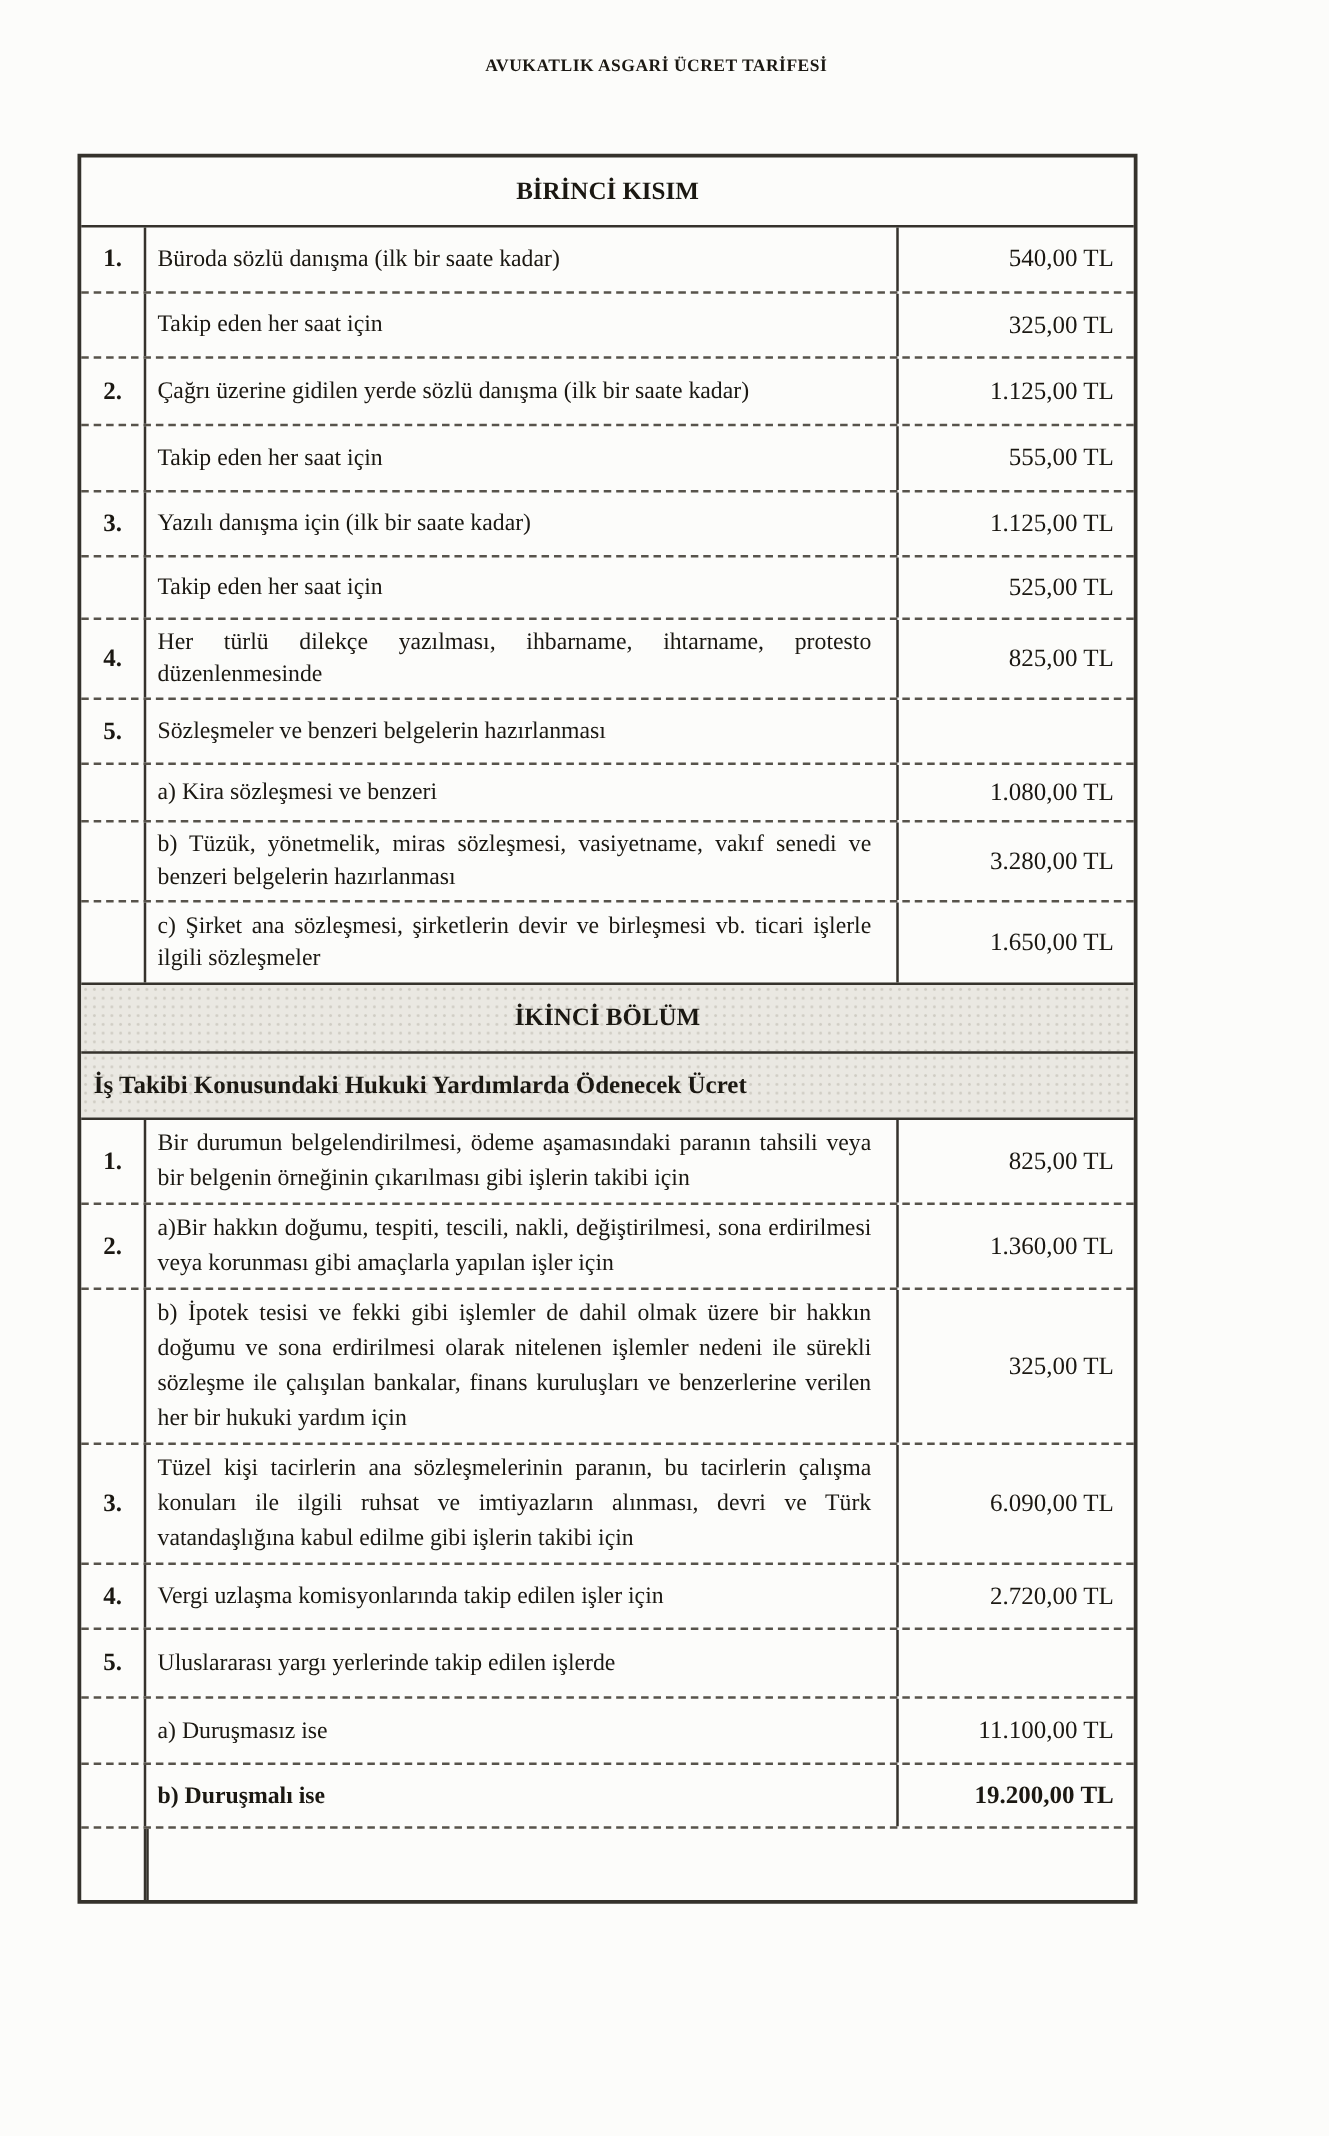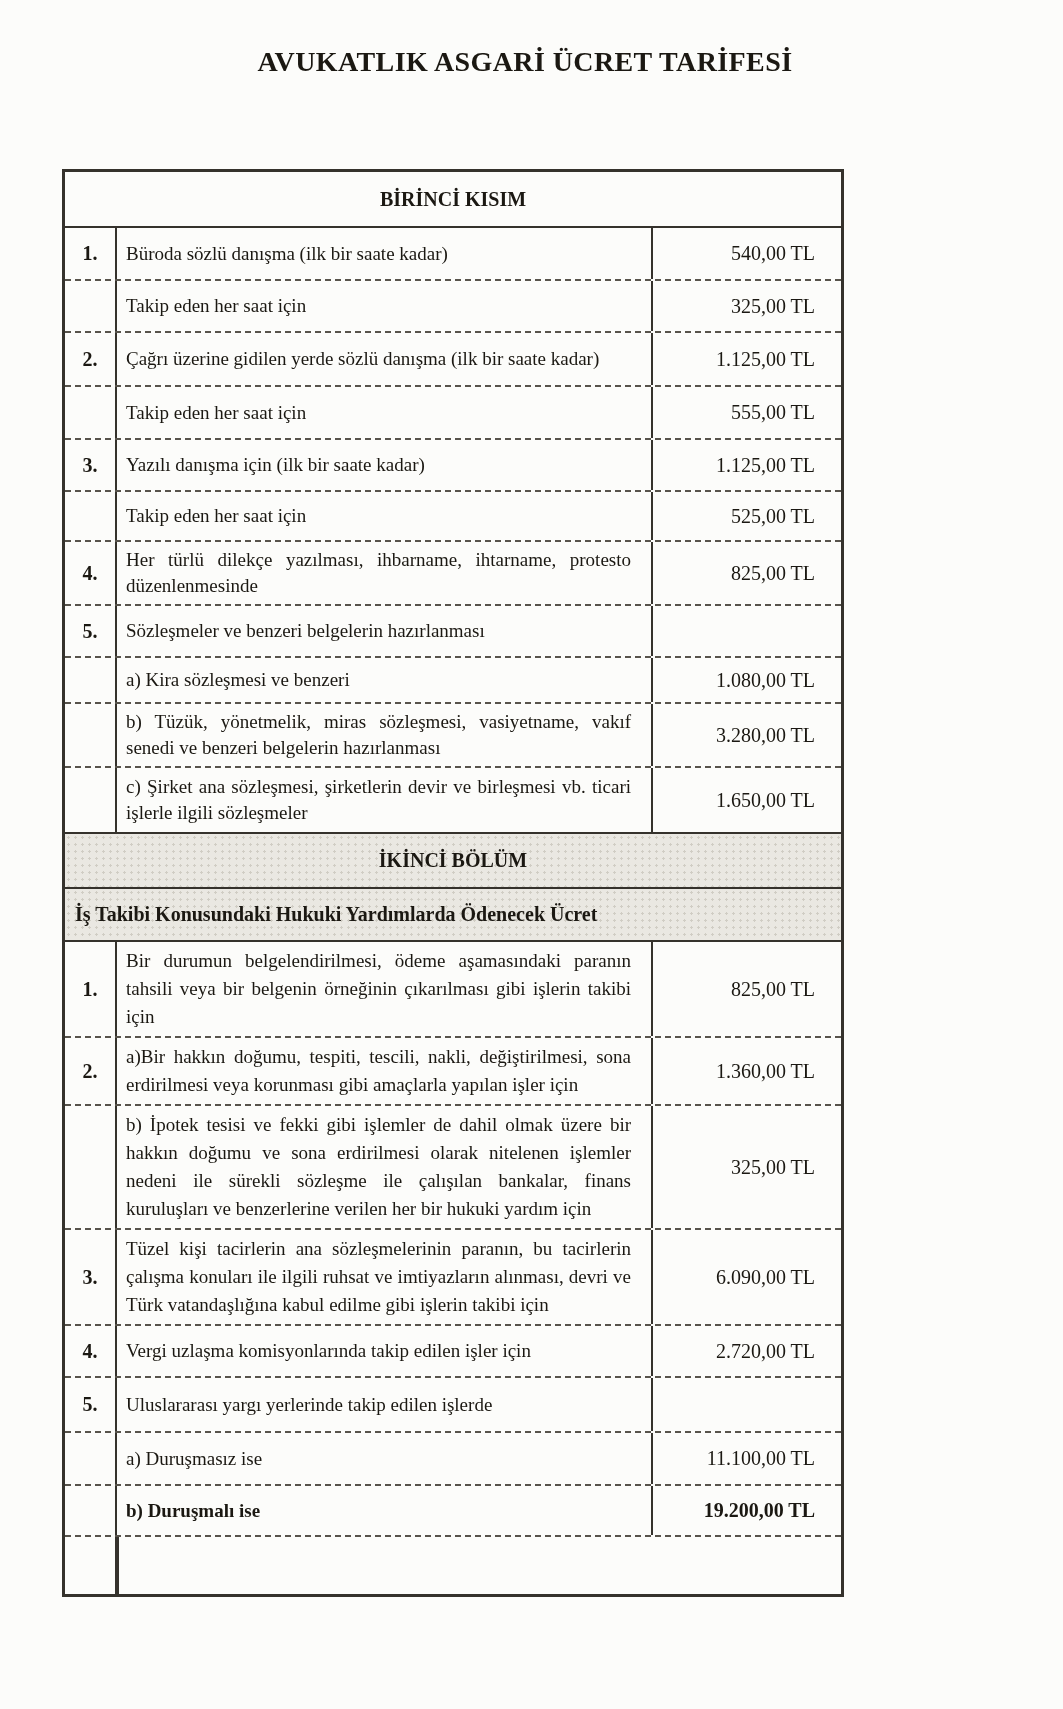--- a/index.html
+++ b/index.html
@@ -12,26 +12,26 @@
     font-family: "Liberation Serif", "DejaVu Serif", serif;
     color: var(--ink, #1b1812);
     overflow: hidden;
   }
   .title {
     padding-top: 46px;
     margin-left: 62px;
     width: 926px;
     text-align: center;
     font-weight: 700;
-    font-size: 28px;
+    font-size: 14px;
     letter-spacing: 0.4px;
   }
   .tbl {
-    margin: 91px 0 0 62px;
-    width: 782px;
+    margin: 61px 0 0 62px;
+    width: 848px;
     border: 3px solid var(--line, #35322c);
   }
   .row {
     display: flex;
     align-items: center;
   }
   .row + .row { border-top: 2px dashed var(--line-soft, #57534b); }
   .row.hdr { border-top: 2px solid var(--line, #35322c); }
   .row.hdr:first-child { border-top: none; }
   .hdr + .row { border-top: 2px solid var(--line, #35322c); }
@@ -66,21 +66,21 @@
   .c-desc span { display: block; width: 100%; text-align: justify; }
   .sec2 .c-desc { line-height: 28px; }
   .c-price {
     align-self: stretch;
     display: flex;
     align-items: center;
     justify-content: flex-end;
     width: 190px;
     min-width: 190px;
     border-left: 2px solid var(--line, #35322c);
-    padding-right: 26px;
+    padding-right: 16px;
     font-size: 20px;
     white-space: nowrap;
   }
 </style>
 </head>
 <body>
 
 <div class="page" style="--page-bg: #fcfcfa; --ink: #1b1812; --line: #35322c; --line-soft: #57534b; --shade: #eae8e2; --shade-dot: #d0cdc4;">
   <div class="title">AVUKATLIK ASGARİ ÜCRET TARİFESİ</div>
 

